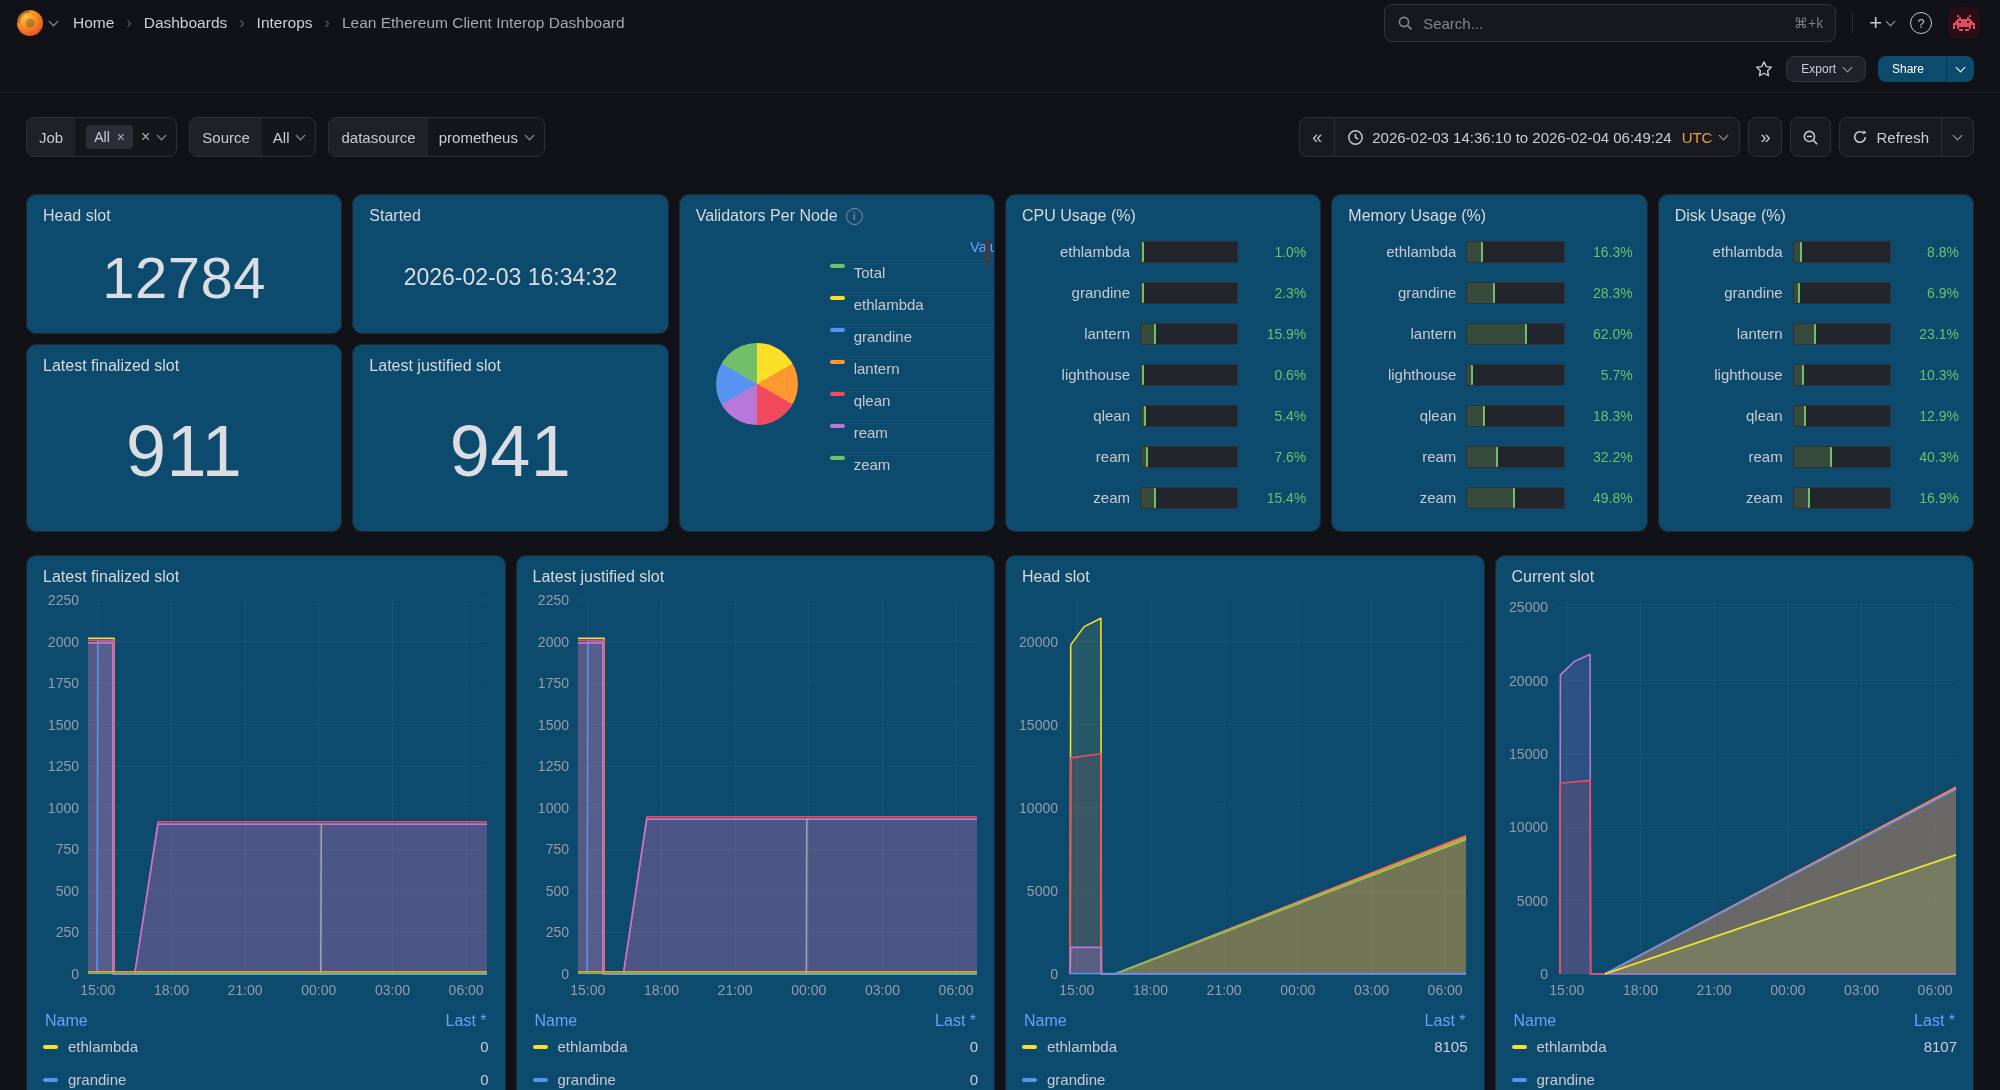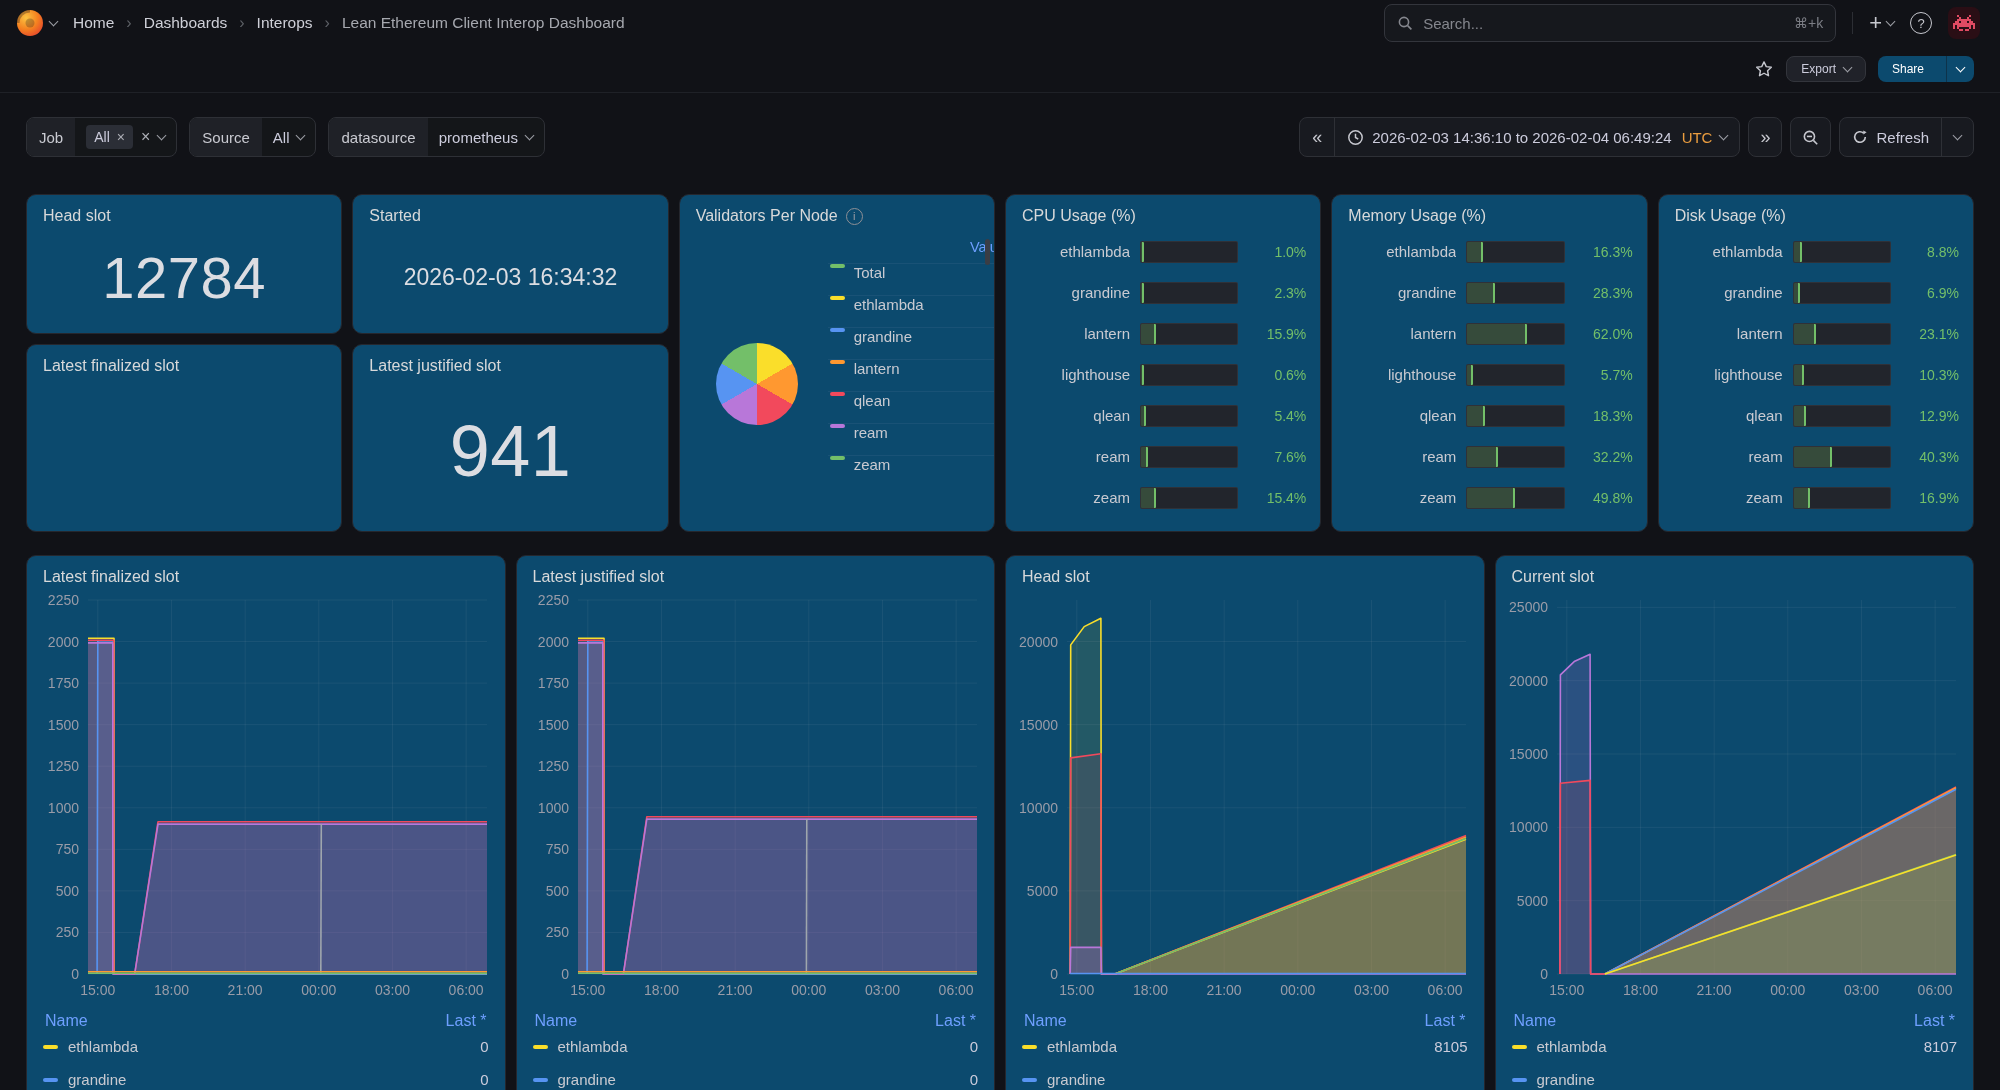--- a/index.html
+++ b/index.html
@@ -272,20 +272,23 @@
   <div class="row1">
     <div class="stack">
       <section class="panel h140">
         <div class="p-title">Head slot</div>
         <div class="stat-body">
             <span class="stat-value">12784</span>
           </div>
       </section>
       <section class="panel h188">
         <div class="p-title">Latest finalized slot</div>
+        <div class="stat-body">
+            <span class="stat-value xl">911</span>
+          </div>
       </section>
     </div>
     <div class="stack">
       <section class="panel h140">
         <div class="p-title">Started</div>
         <div class="stat-body">
             <span class="stat-value date">2026-02-03 16:34:32</span>
           </div>
       </section>
       <section class="panel h188">

